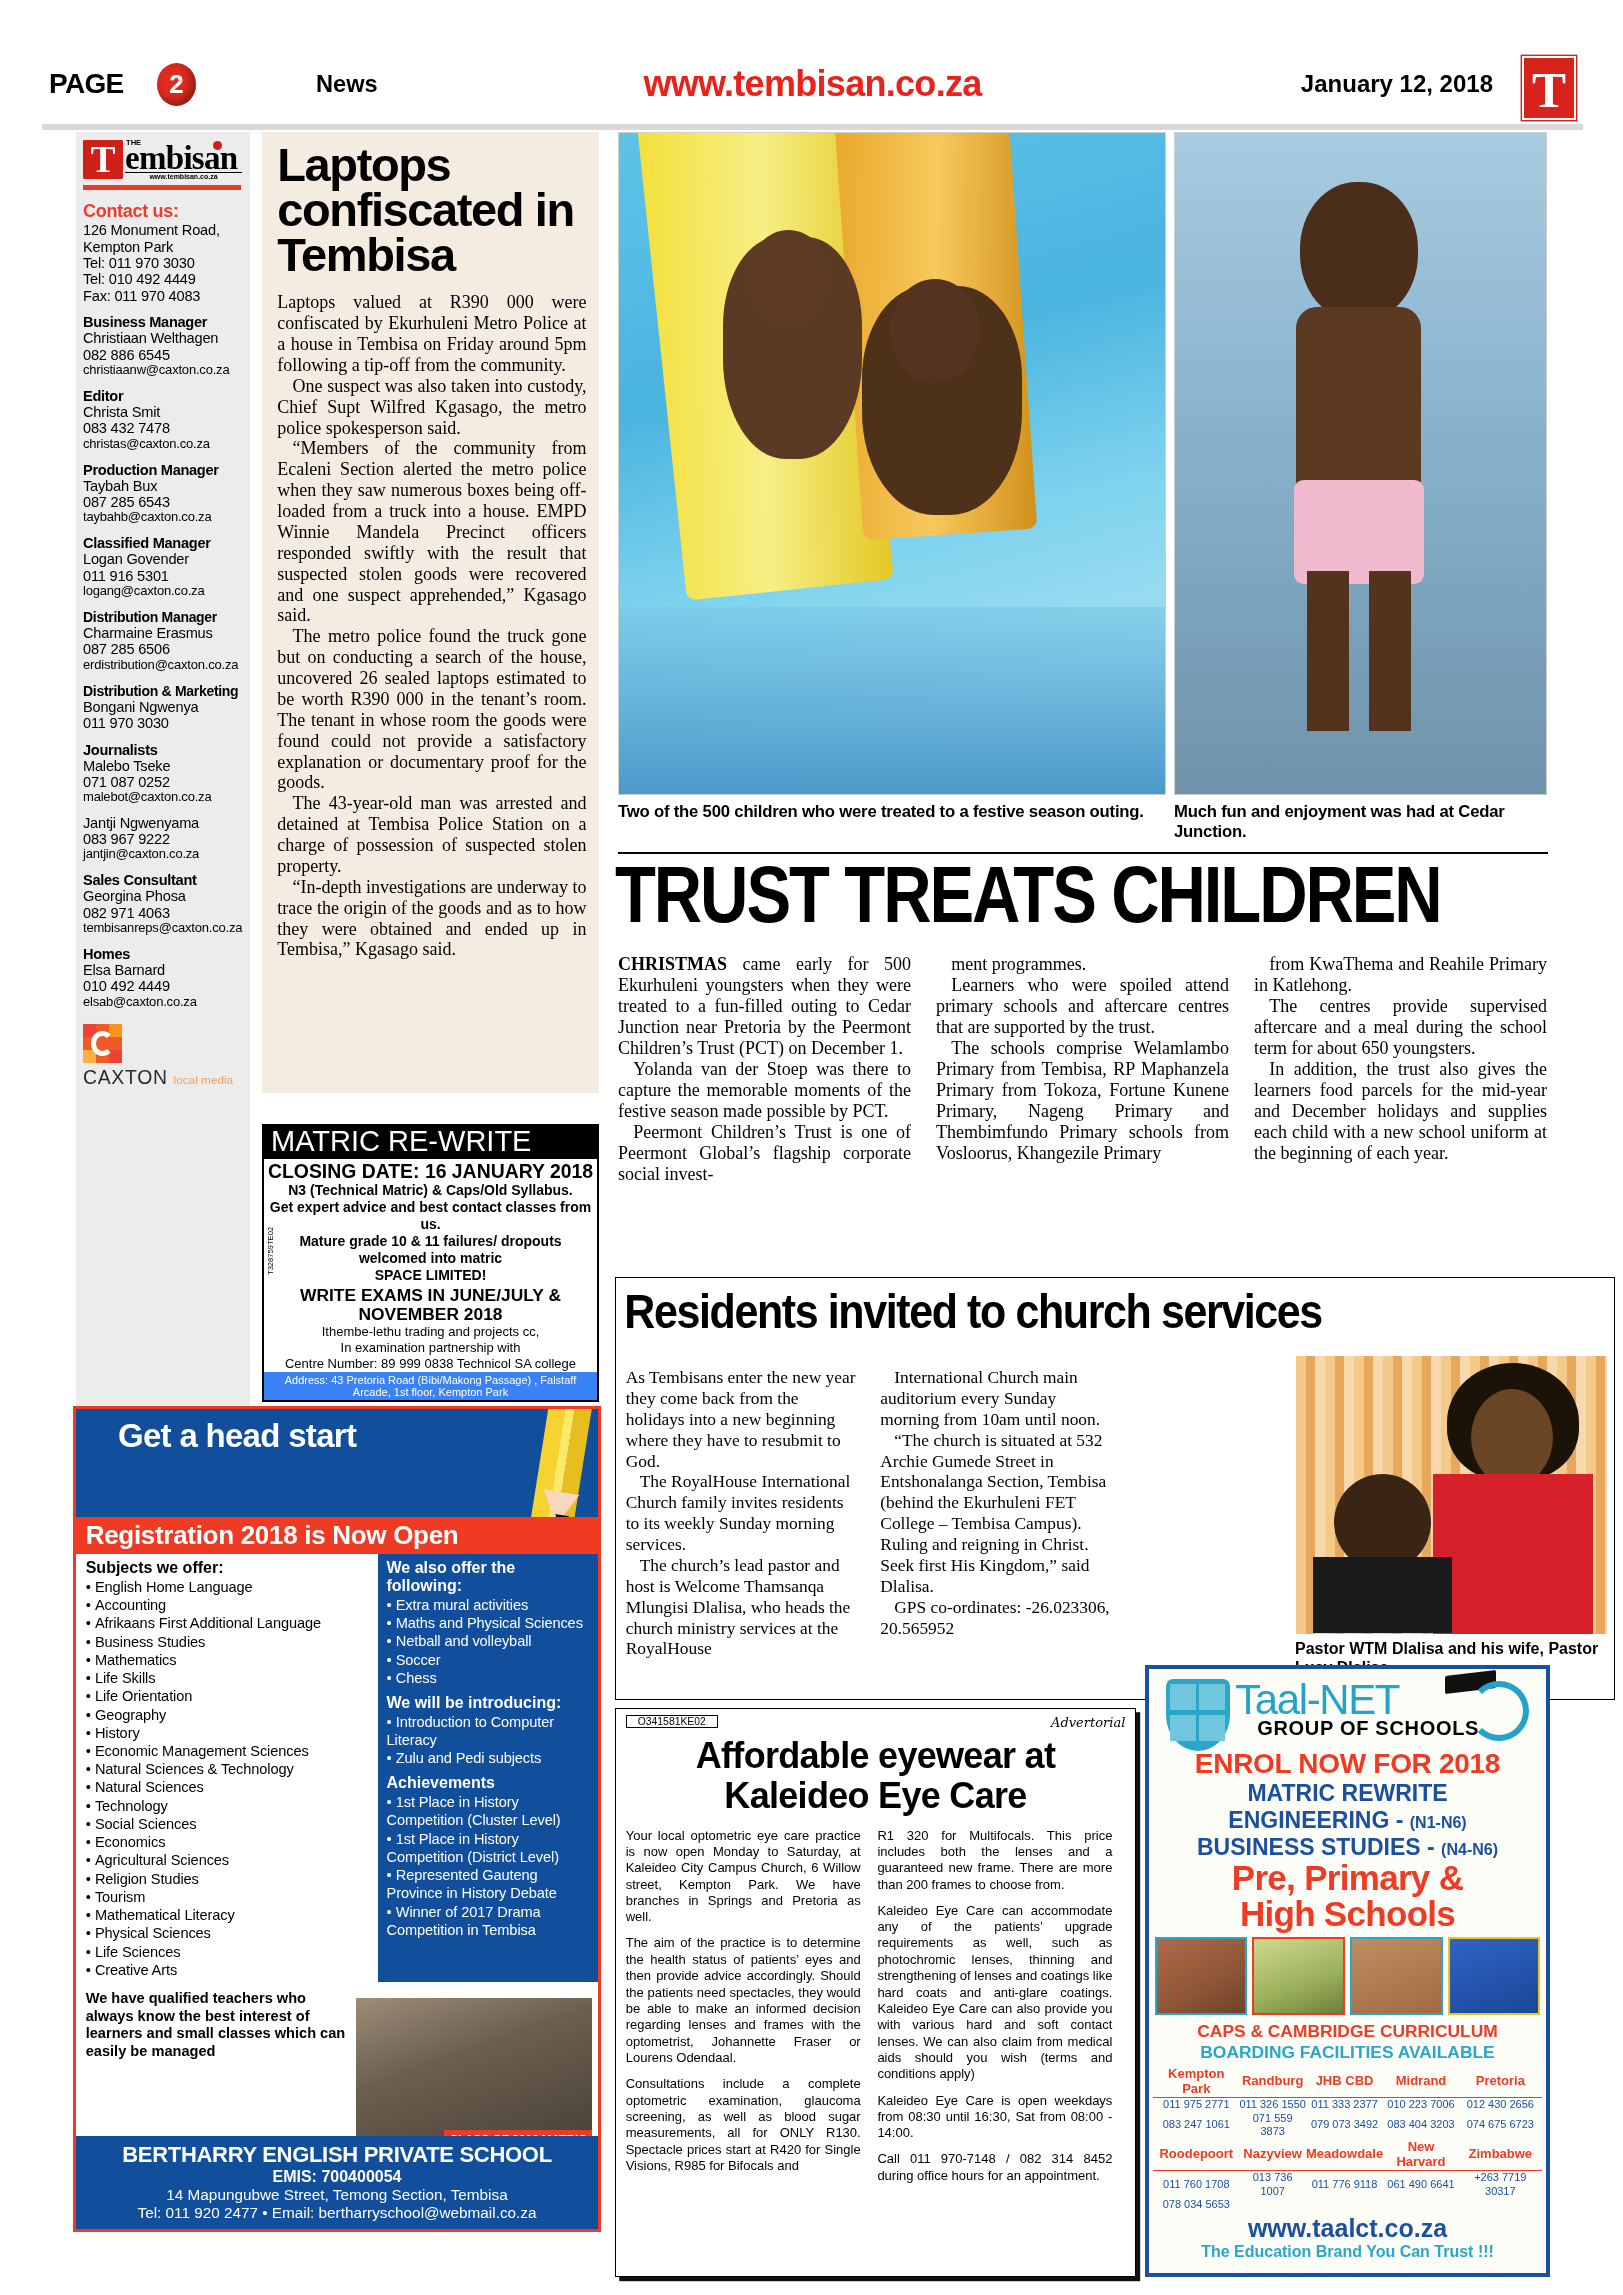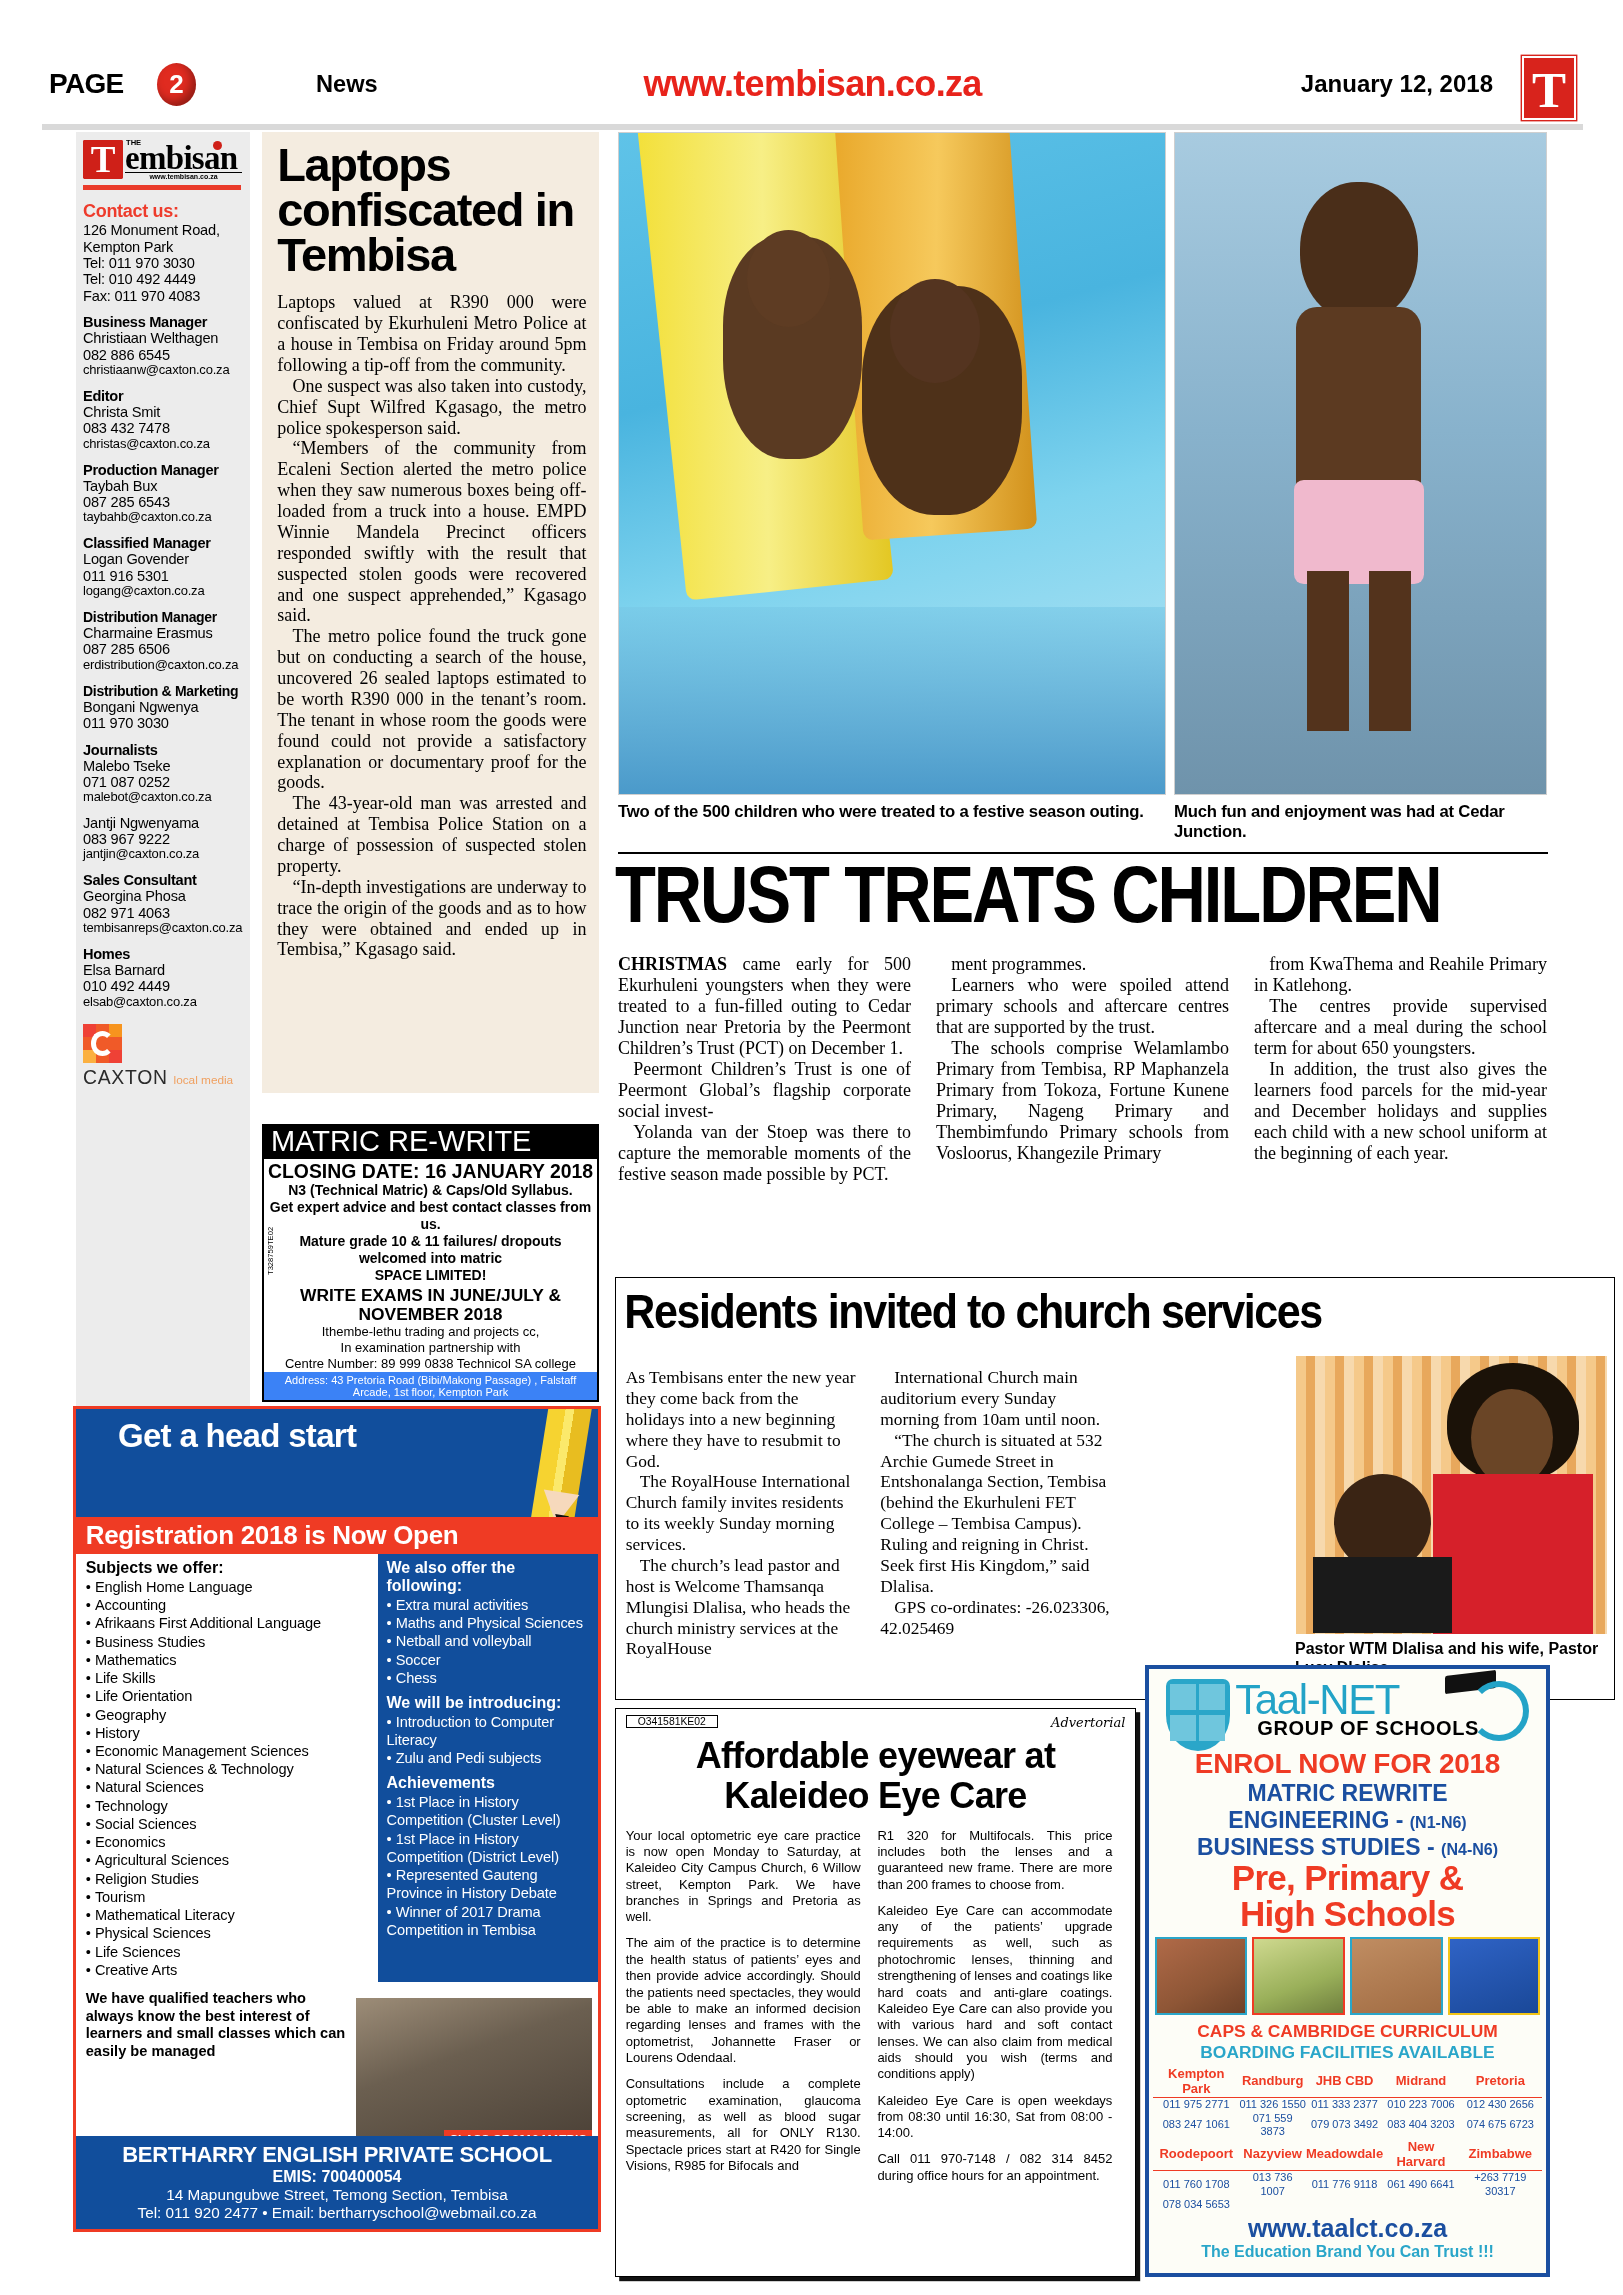--- a/index.html
+++ b/index.html
@@ -464,22 +464,22 @@
     </div>
   </div>
   <div class="capA">Two of the 500 children who were treated to a festive season outing.</div>
   <div class="capB">Much fun and enjoyment was had at Cedar Junction.</div>
 
   <div class="trust-hr"></div>
   <div class="trustHead">TRUST TREATS CHILDREN</div>
   <div class="trustCols">
     <div class="col" id="trust-c1">
         <p><b>CHRISTMAS</b> came early for 500 Ekurhuleni youngsters when they were treated to a fun-filled outing to Cedar Junction near Pretoria by the Peermont Children’s Trust (PCT) on December 1.</p>
+        <p class="indent">Yolanda van der Stoep was there to capture the memorable moments of the festive season made possible by PCT.</p>
         <p class="indent">Peermont Children’s Trust is one of Peermont Global’s flagship corporate social invest-</p>
-        <p class="indent">Yolanda van der Stoep was there to capture the memorable moments of the festive season made possible by PCT.</p>
       </div>
     <div class="col" id="trust-c2">
         <p class="indent">ment programmes.</p>
         <p class="indent">Learners who were spoiled attend primary schools and aftercare centres that are supported by the trust.</p>
         <p class="indent">The schools comprise Welamlambo Primary from Tembisa, RP Maphanzela Primary from Tokoza, Fortune Kunene Primary, Nageng Primary and Thembimfundo Primary schools from Vosloorus, Khangezile Primary</p>
       </div>
     <div class="col" id="trust-c3">
         <p class="indent">from KwaThema and Reahile Primary in Katlehong.</p>
         <p class="indent">The centres provide supervised aftercare and a meal during the school term for about 650 youngsters.</p>
         <p class="indent">In addition, the trust also gives the learners food parcels for the mid-year and December holidays and supplies each child with a new school uniform at the beginning of each year.</p>
@@ -490,21 +490,21 @@
     <div class="churchHead">Residents invited to church services</div>
     <div class="churchCols">
       <div class="col" id="church-c1">
           <p>As Tembisans enter the new year they come back from the holidays into a new beginning where they have to resubmit to God.</p>
           <p class="indent">The RoyalHouse International Church family invites residents to its weekly Sunday morning services.</p>
           <p class="indent">The church’s lead pastor and host is Welcome Thamsanqa Mlungisi Dlalisa, who heads the church ministry services at the RoyalHouse</p>
         </div>
       <div class="col" id="church-c2">
           <p class="indent">International Church main auditorium every Sunday morning from 10am until noon.</p>
           <p class="indent">“The church is situated at 532 Archie Gumede Street in Entshonalanga Section, Tembisa (behind the Ekurhuleni FET College – Tembisa Campus). Ruling and reigning in Christ. Seek first His Kingdom,” said Dlalisa.</p>
-          <p class="indent">GPS co-ordinates: -26.023306, 42.025469</p>
+          <p class="indent">GPS co-ordinates: -26.023306, 20.565952</p>
         </div>
     </div>
     <div class="pastorPic">
       <div class="woman">
           <div class="h"></div>
           <div class="f"></div>
           <div class="d"></div>
         </div>
       <div class="man">
           <div class="h"></div>

